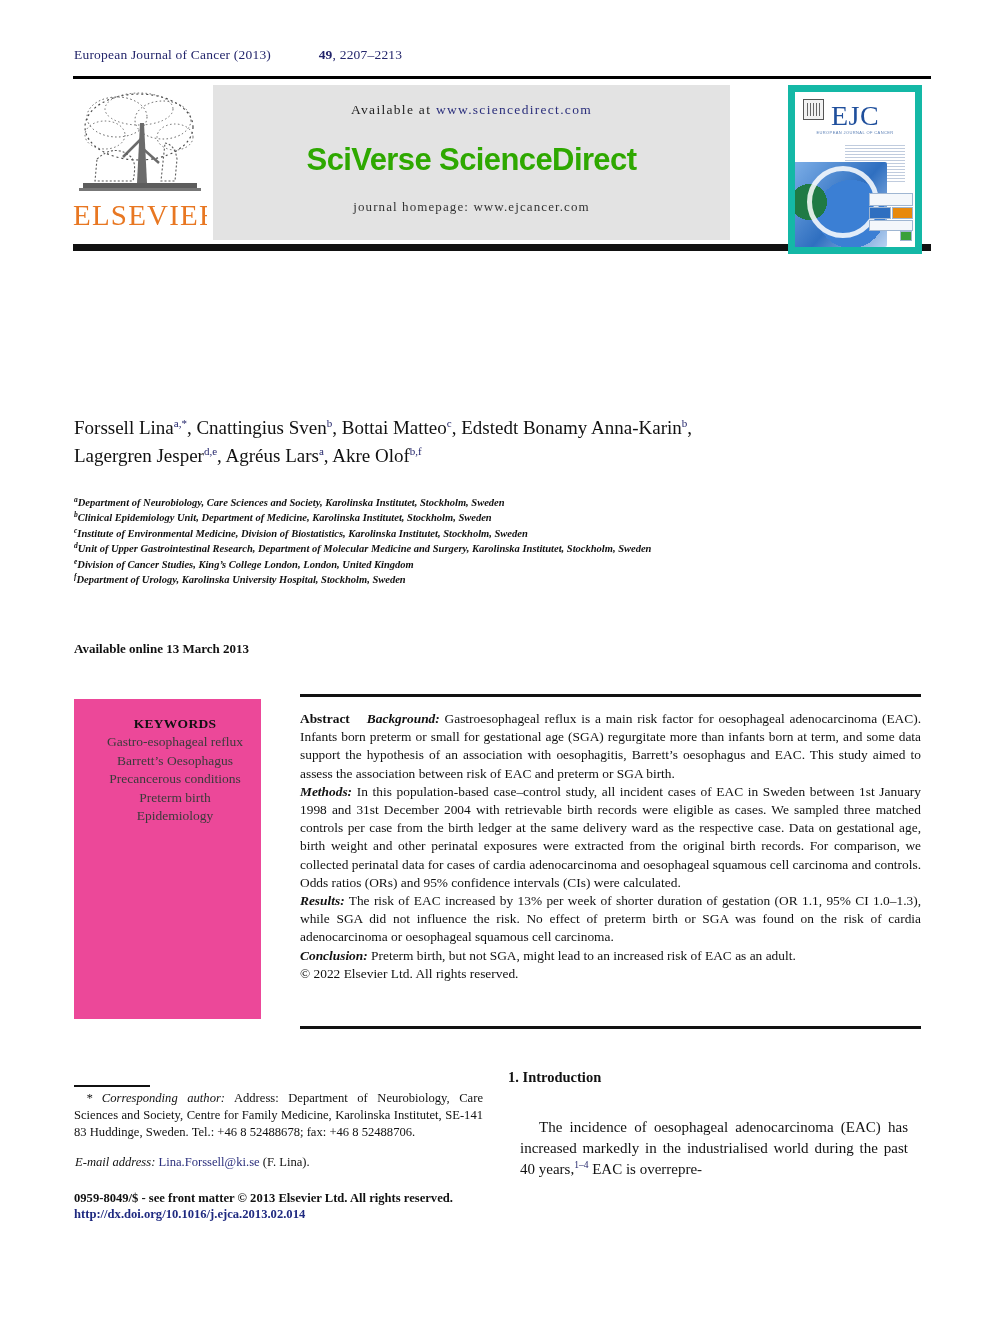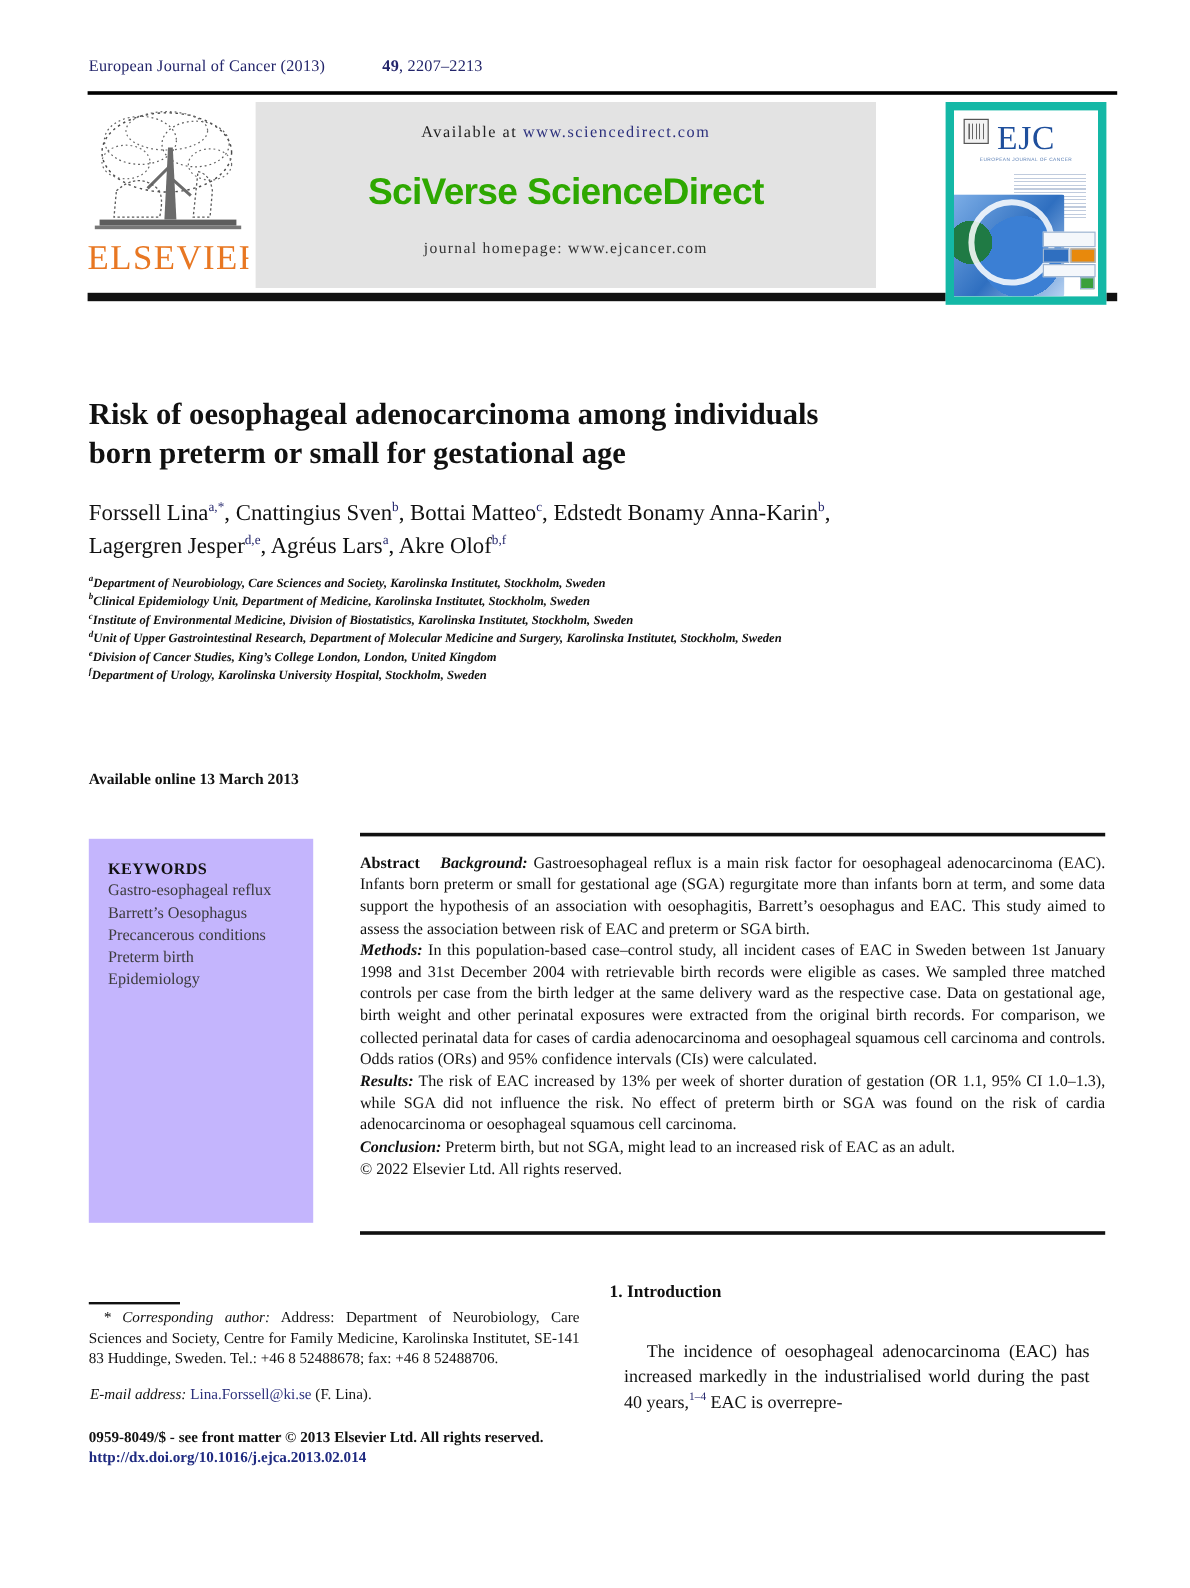--- a/index.html
+++ b/index.html
@@ -257,21 +257,21 @@
     font-size: 11px;
     color: #23256b;
     vertical-align: super;
     line-height: 0;
   }
 
   
   .affiliations {
     position: absolute;
     left: 74px;
-    top: 479px;
+    top: 495px;
     width: 830px;
     font-family: "Liberation Serif", serif;
     font-size: 10.5px;
     font-style: italic;
     font-weight: bold;
     line-height: 15.4px;
     color: #111111;
   }
   .affiliations .aff sup {
     font-size: 7.5px;
@@ -290,21 +290,22 @@
     color: #111111;
   }
 
   
   .keywords-box {
     position: absolute;
     left: 74px;
     top: 699px;
     width: 187px;
     height: 320px;
-    background: #c4b5fd;
+    background: #ec4899;
+    text-align: center;
   }
   .keywords-inner {
     position: absolute;
     left: 16px;
     top: 17px;
     width: 170px;
   }
   .kw-title {
     font-family: "Liberation Serif", serif;
     font-size: 13.5px;
@@ -497,24 +498,20 @@
       <div class="ejc-badges">
         <div class="ejc-badge b1"></div>
         <div class="ejc-badge b2"></div>
         <div class="ejc-badge b3"></div>
         <div class="ejc-badge b4"></div>
         <div class="ejc-badge b5"></div>
       </div>
     </div>
   </div>
 
-  <h1 class="article-title">
-    <span>Risk of oesophageal adenocarcinoma among individuals</span><br>
-    <span>born preterm or small for gestational age</span>
-  </h1>
 
   <div class="authors">
     <span><span>Forssell Lina</span><sup>a,*</sup></span><span>, </span><span><span>Cnattingius Sven</span><sup>b</sup></span><span>, </span><span><span>Bottai Matteo</span><sup>c</sup></span><span>, </span><span><span>Edstedt Bonamy Anna-Karin</span><sup>b</sup></span><span>, </span><br><span><span>Lagergren Jesper</span><sup>d,e</sup></span><span>, </span><span><span>Agréus Lars</span><sup>a</sup></span><span>, </span><span><span>Akre Olof</span><sup>b,f</sup></span>
   </div>
 
   <div class="affiliations">
     <div class="aff"><sup>a</sup><span>Department of Neurobiology, Care Sciences and Society, Karolinska Institutet, Stockholm, Sweden</span></div>
     <div class="aff"><sup>b</sup><span>Clinical Epidemiology Unit, Department of Medicine, Karolinska Institutet, Stockholm, Sweden</span></div>
     <div class="aff"><sup>c</sup><span>Institute of Environmental Medicine, Division of Biostatistics, Karolinska Institutet, Stockholm, Sweden</span></div>
     <div class="aff"><sup>d</sup><span>Unit of Upper Gastrointestinal Research, Department of Molecular Medicine and Surgery, Karolinska Institutet, Stockholm, Sweden</span></div>

